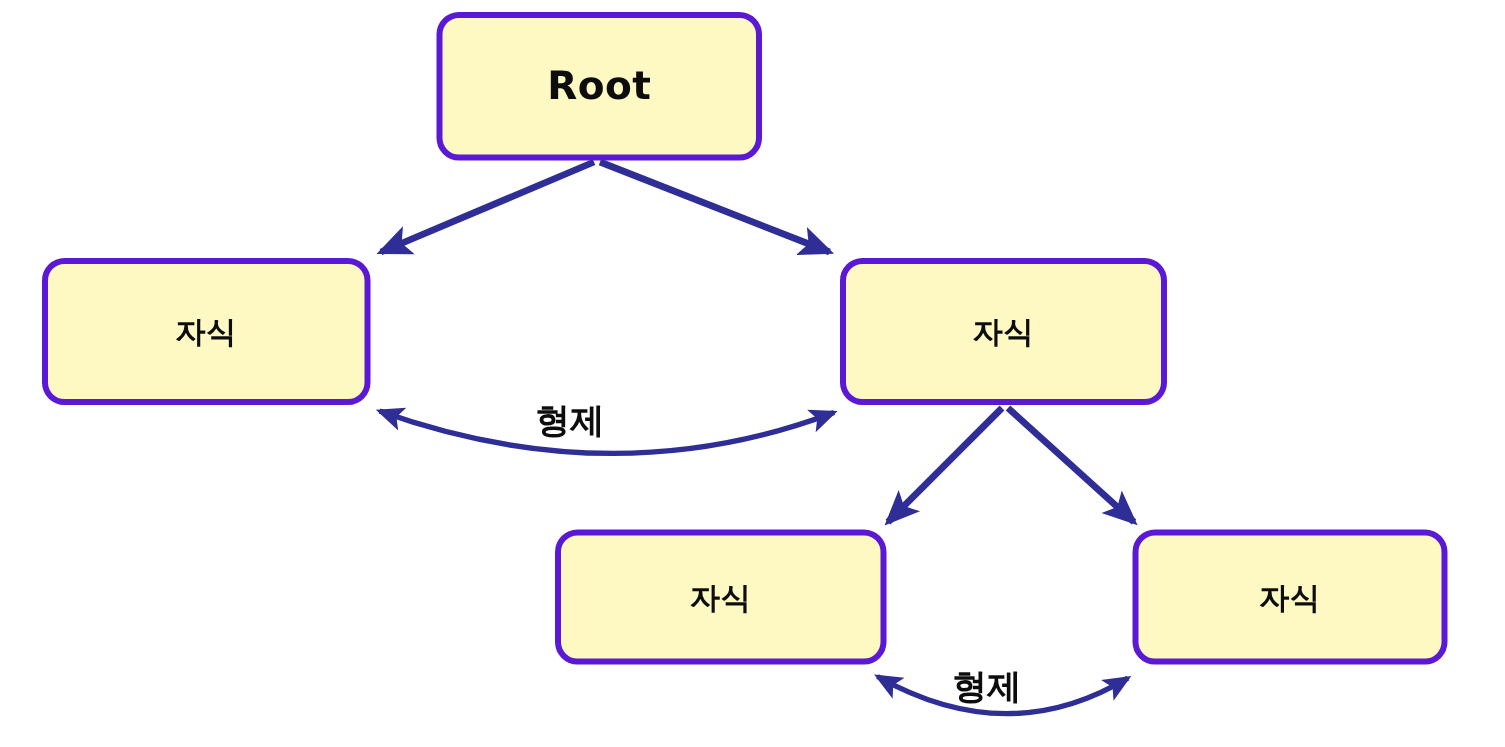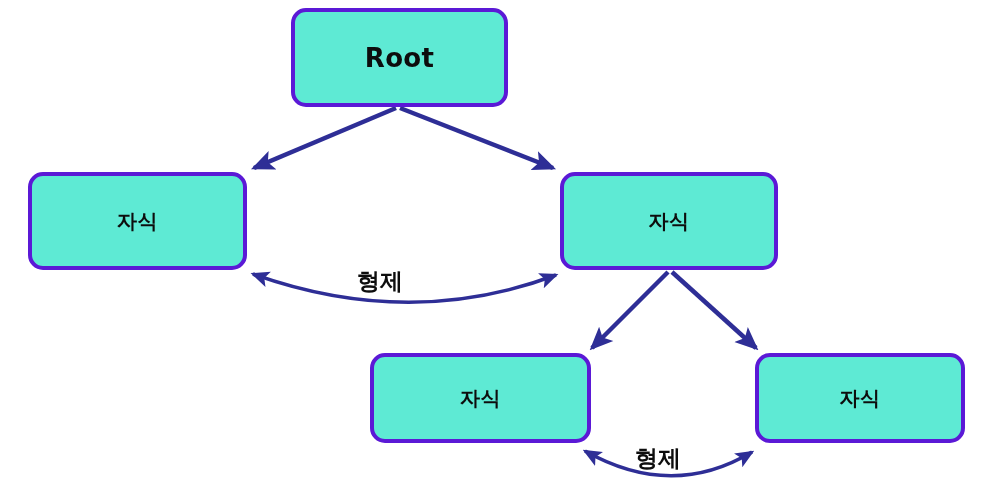--- a/index.html
+++ b/index.html
@@ -20,21 +20,21 @@
     position: absolute;
     left: 0;
     top: 0;
     width: 1003px;
     height: 498px;
     pointer-events: none;
   }
   .node {
     position: absolute;
     box-sizing: border-box;
-    background: #5eead4;
+    background: #fef9c3;
     border: 4px solid #5b19d6;
     border-radius: 15px;
     display: flex;
     align-items: center;
     justify-content: center;
     z-index: 3;
   }
   .node-label {
     font-size: 20px;
     font-weight: 700;

